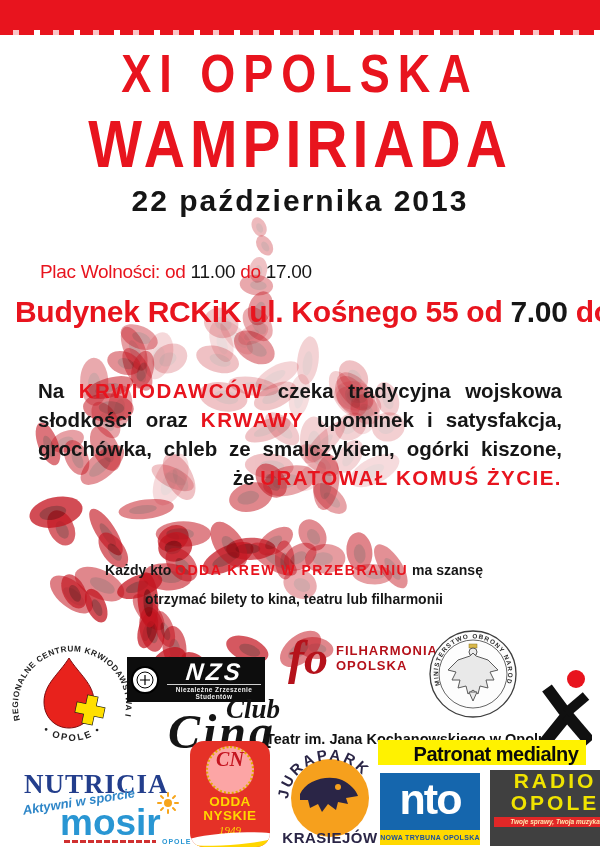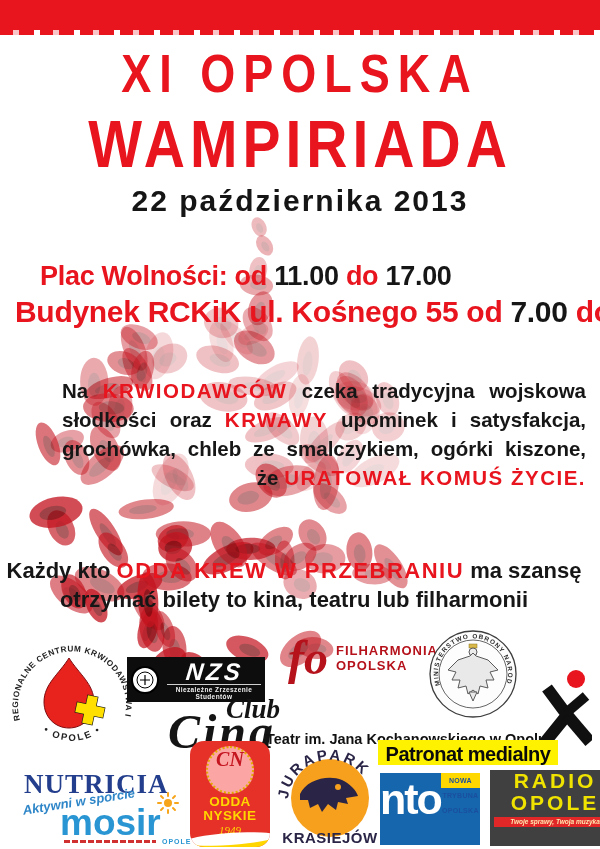--- a/index.html
+++ b/index.html
@@ -16,36 +16,36 @@
 
   
   .title1{position:absolute;left:0;top:48px;width:600px;text-align:center;color:#e8141e;
     font-size:45px;font-weight:900;letter-spacing:8px;transform:scaleY(1.18);}
   .title2{position:absolute;left:0;top:110px;width:600px;text-align:center;color:#e8141e;
     font-size:57px;font-weight:900;letter-spacing:5px;transform:scaleY(1.18);}
   .date{position:absolute;left:0;top:184px;width:600px;text-align:center;color:#151515;
     font-size:30px;font-weight:900;letter-spacing:2px;}
 
   
-  .sched1{position:absolute;left:40px;top:261px;font-size:27px;font-weight:700;letter-spacing:-0.3px;white-space:nowrap;}
+  .sched1{position:absolute;left:40px;top:261px;font-size:19px;font-weight:400;letter-spacing:-0.3px;white-space:nowrap;}
   .sched2{position:absolute;left:15px;top:295px;font-size:30px;font-weight:900;letter-spacing:-0.3px;white-space:nowrap;}
 
   .red{color:#e8141e;}
   .blk{color:#161616;}
   .horror{letter-spacing:1.5px;}
 
   
   .body-par{position:absolute;left:38px;top:376px;width:524px;font-size:20.5px;font-weight:800;
     line-height:29px;color:#161616;}
-  .bline{width:100%;margin-left:24px;}
+  .bline{width:100%;}
   .just{text-align:justify;text-align-last:justify;}
   .line-right{text-align:right;}
 
   
-  .bonus{position:absolute;left:0;top:556px;width:588px;text-align:center;font-size:22px;
+  .bonus{position:absolute;left:0;top:556px;width:588px;text-align:center;font-size:14px;
     font-weight:800;line-height:29px;color:#161616;}
 
   
   .logo{position:absolute;}
   #rckik{left:6px;top:628px;width:132px;height:130px;}
   #nzs{left:127px;top:657px;width:138px;height:45px;background:#0d0d0d;display:flex;align-items:center;}
   .nzs-seal{flex:0 0 36px;display:flex;justify-content:center;}
   .nzs-right{flex:1;display:flex;flex-direction:column;align-items:center;}
   .nzs-abbr{color:#fff;font-weight:900;font-style:italic;font-size:24px;letter-spacing:3px;
     transform:skewX(-6deg);line-height:24px;}
@@ -78,22 +78,22 @@
     margin:5px auto 1px;display:flex;align-items:flex-start;justify-content:center;}
   .cukry-mono{font-family:"Liberation Serif",serif;font-style:italic;font-weight:700;font-size:20px;color:#c41520;}
   .cukry-name{color:#ffd600;font-weight:800;font-size:13.5px;line-height:14px;letter-spacing:.5px;}
   .cukry-year{color:#ffd600;font-family:"Liberation Serif",serif;font-style:italic;font-size:11px;margin-top:1px;}
   .wave{position:absolute;left:-6px;right:-6px;height:12px;border-radius:50%;}
   .wave.w{background:#ffffff;bottom:2px;transform:rotate(-4deg);}
   .wave.y{background:#ffd600;bottom:-4px;transform:rotate(-4deg);}
 
   #jurapark{left:276px;top:740px;width:108px;height:109px;}
   #patronat{left:378px;top:740px;width:180px;height:25px;background:#fff200;color:#0b0b0b;
-    font-weight:900;font-size:20px;text-align:center;line-height:29px;letter-spacing:-0.5px;}
-  #nto{left:380px;top:773px;width:100px;height:72px;background:#1566ad;display:flex;flex-direction:row;}
+    font-weight:900;font-size:20px;text-align:center;line-height:29px;letter-spacing:-0.5px;padding-left:28px;}
+  #nto{left:380px;top:773px;width:100px;height:72px;background:#1566ad;display:flex;flex-direction:column;}
   .nto-name{flex:1;color:#ffffff;font-weight:900;font-size:43px;line-height:52px;text-align:center;letter-spacing:-2px;}
   .nto-sub{height:15px;background:#ffd800;color:#1b4f9e;font-size:7px;font-weight:900;
     text-align:center;line-height:15px;letter-spacing:.3px;}
   #radio{left:490px;top:770px;width:130px;height:76px;background:#404040;box-sizing:border-box;}
   .radio-line{color:#f0e300;font-weight:900;font-size:21px;line-height:22px;text-align:center;letter-spacing:3px;}
   .radio-tag{margin:3px 4px 0;background:#e12727;color:#ffe9b0;font-size:6.5px;font-weight:800;
     font-style:italic;text-align:center;line-height:10px;height:10px;}
 </style>
 </head>
 <body>

